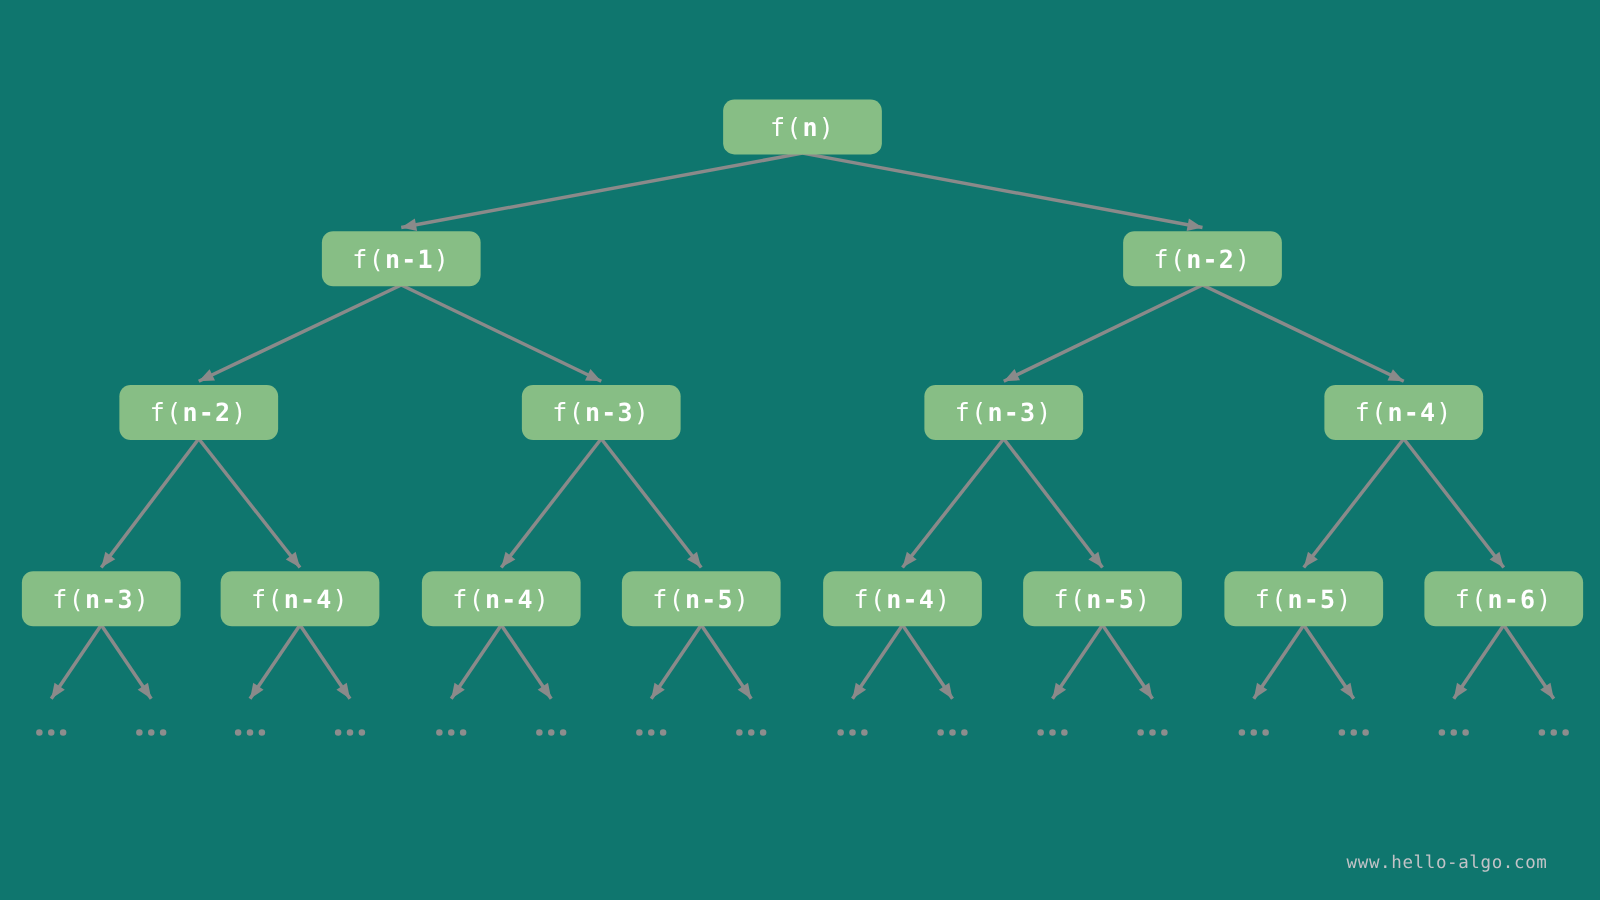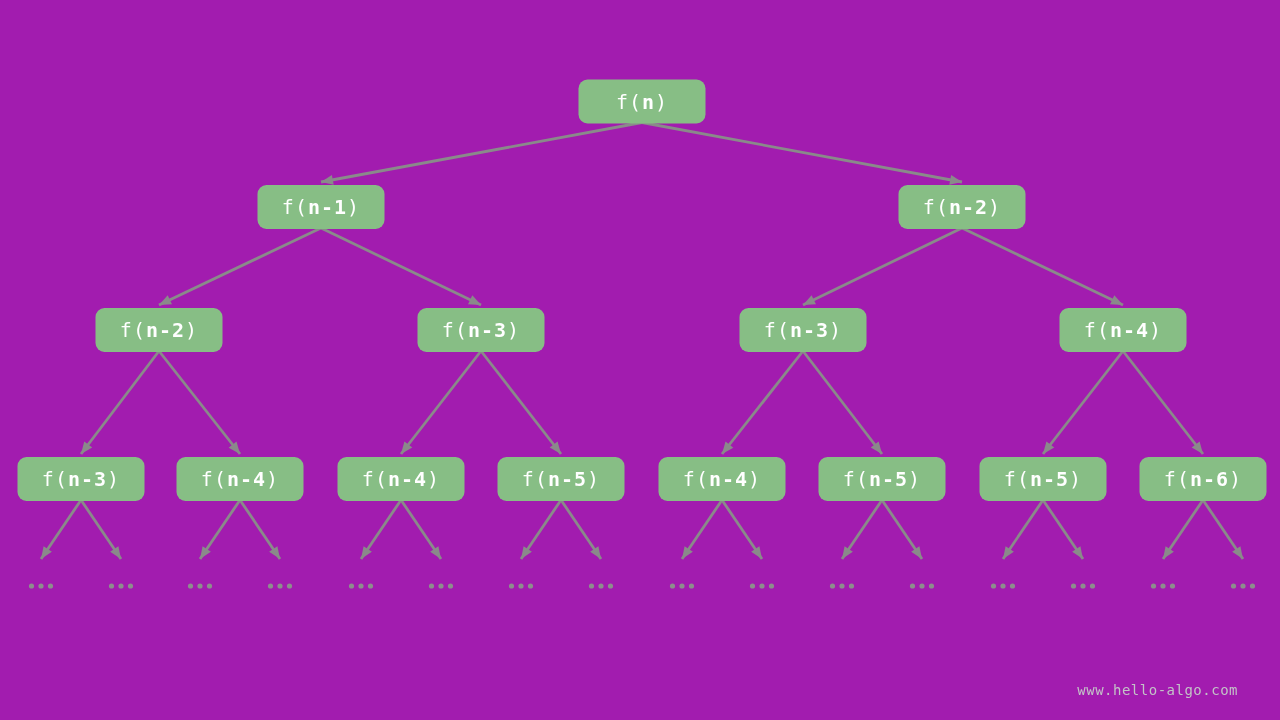--- a/index.html
+++ b/index.html
@@ -4,21 +4,21 @@
 <style>
   html, body {
     margin: 0;
     padding: 0;
     background: #ffffff;
   }
   .canvas {
     position: relative;
     width: 1280px;
     height: 720px;
-    background: #a21caf;
+    background: #0f766e;
     overflow: hidden;
     font-family: "DejaVu Sans Mono", "Liberation Mono", monospace;
   }
   svg text.node-label {
     font-family: "DejaVu Sans Mono", "Liberation Mono", monospace;
     font-size: 20px;
     letter-spacing: 1px;
   }
   .watermark {
     position: absolute;

